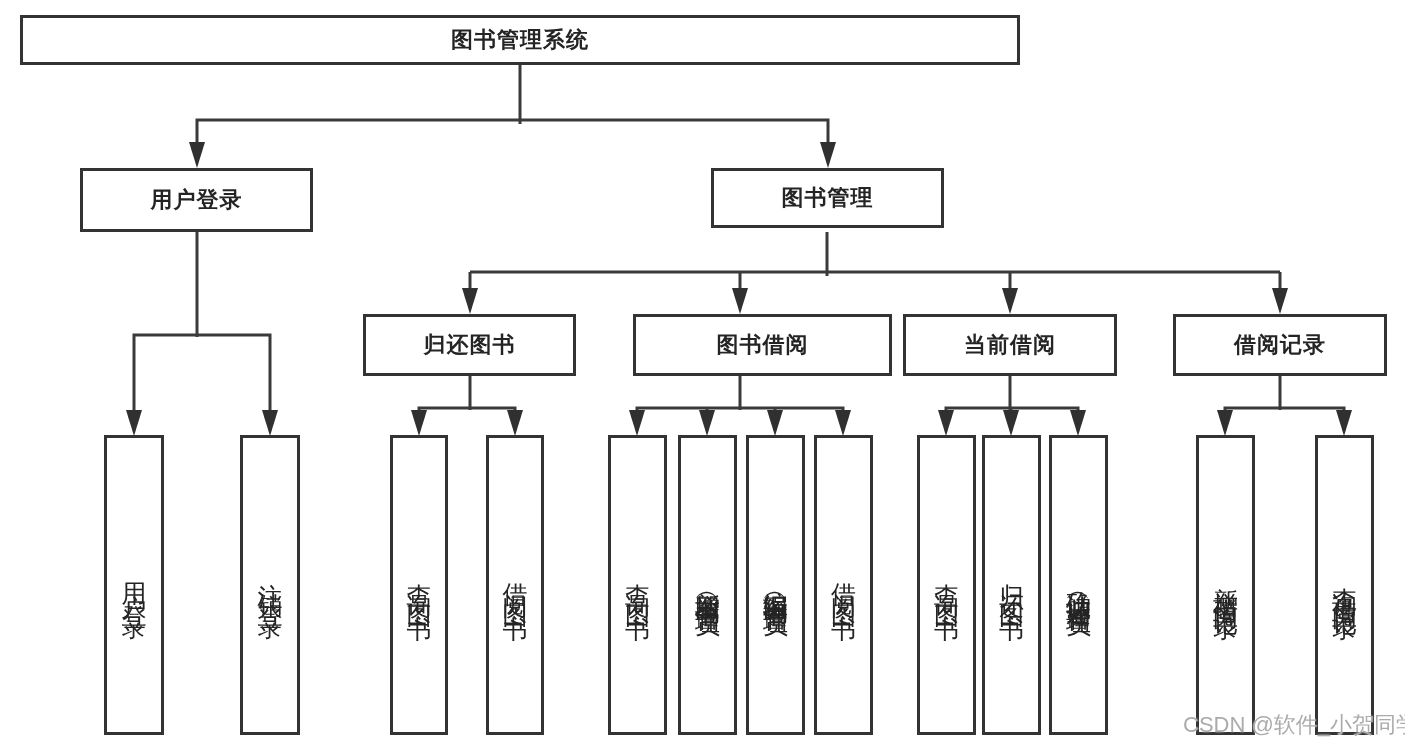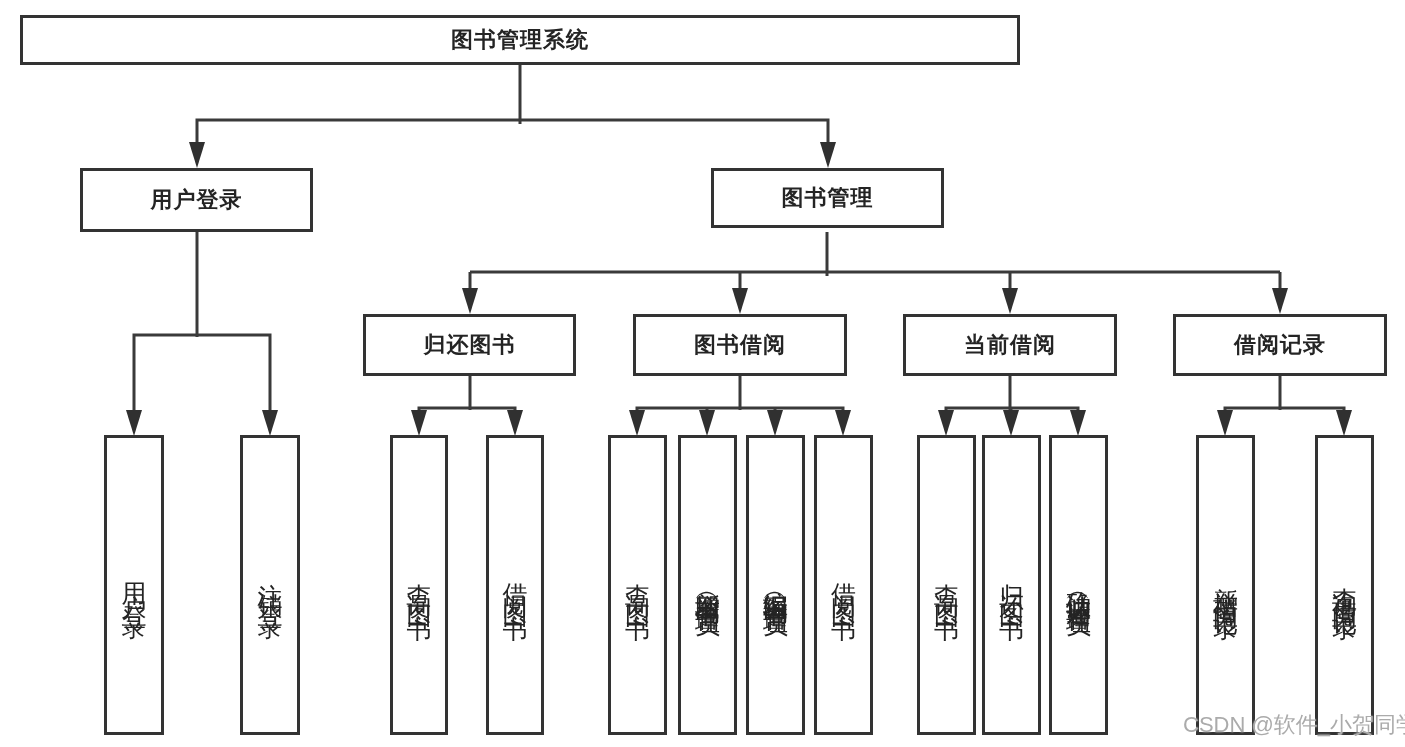--- a/index.html
+++ b/index.html
@@ -126,21 +126,21 @@
   <div class="box hbox" style="left:80px; top:168px; width:233px; height:64px;">
     <span class="label">用户登录</span>
   </div>
   <div class="box hbox" style="left:711px; top:168px; width:233px; height:60px;">
     <span class="label">图书管理</span>
   </div>
 
   <div class="box hbox" style="left:363px; top:314px; width:213px; height:62px;">
     <span class="label">归还图书</span>
   </div>
-  <div class="box hbox" style="left:633px; top:314px; width:214px; height:62px;">
+  <div class="box hbox" style="left:633px; top:314px; width:259px; height:62px;">
     <span class="label">图书借阅</span>
   </div>
   <div class="box hbox" style="left:903px; top:314px; width:214px; height:62px;">
     <span class="label">当前借阅</span>
   </div>
   <div class="box hbox" style="left:1173px; top:314px; width:214px; height:62px;">
     <span class="label">借阅记录</span>
   </div>
 
   <div class="box vbox" style="left:104px; top:435px; width:60px; height:300px;">

